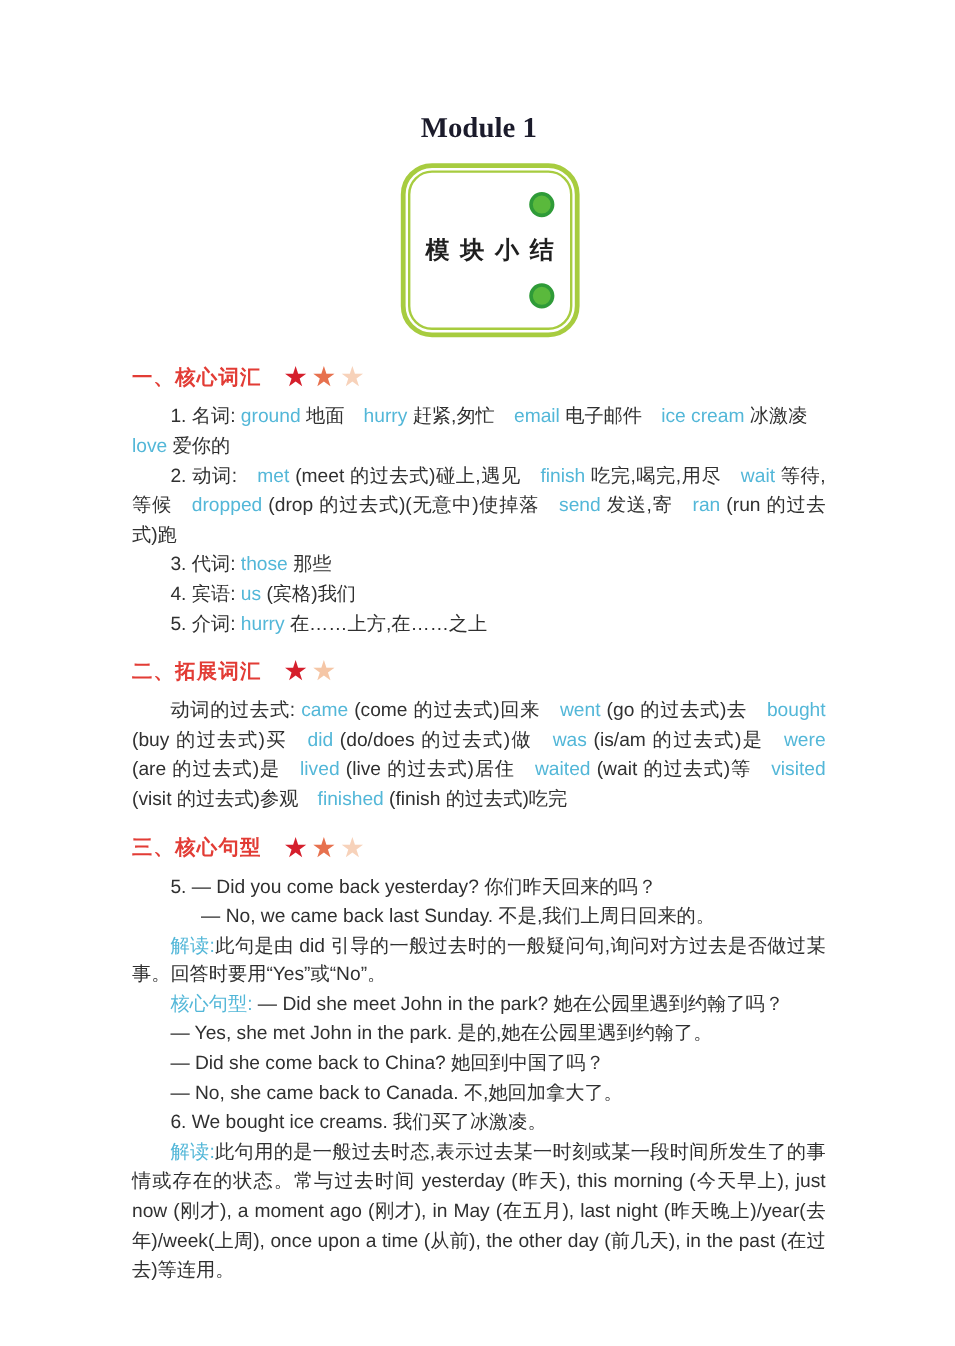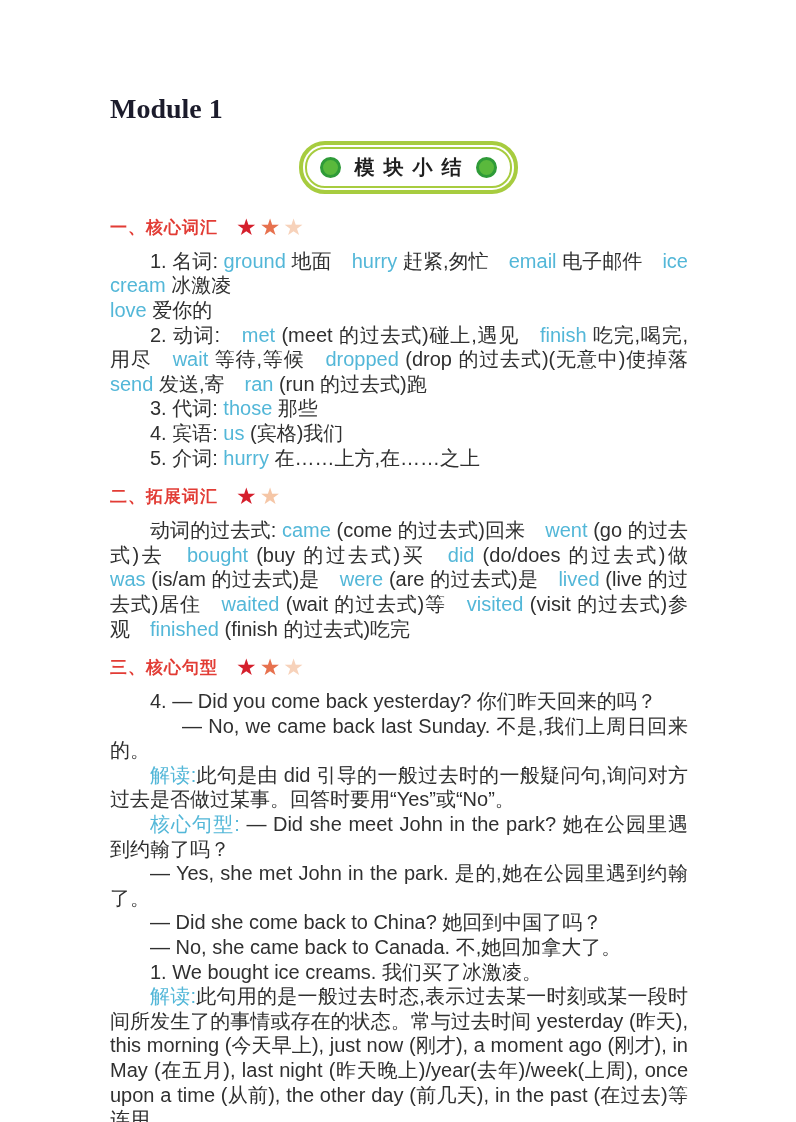--- a/index.html
+++ b/index.html
@@ -3,43 +3,43 @@
 <meta charset="utf-8">
 <style>
   html,body{margin:0;padding:0;}
   body{
     width:796px;height:1122px;background:#ffffff;overflow:hidden;
     font-family:"Liberation Sans","DejaVu Sans",sans-serif;color:#303030;
   }
   .page{box-sizing:border-box;width:796px;height:1122px;padding:94px 108px 0 110px;}
   .doc-title{
     font-family:"Liberation Serif","DejaVu Serif",serif;
-    font-size:28px;font-weight:bold;color:#1b1b2b;
-    text-align:left;margin:0 0 16px 0;line-height:1.1;
+    font-size:24px;font-weight:bold;color:#1b1b2b;
+    text-align:center;margin:0 0 16px 0;line-height:1.1;
   }
   .badge-row{display:flex;justify-content:center;margin:0 0 22px 18px;}
   .badge-outer{border:4px solid #a7cc3f;border-radius:26px;padding:2px;background:#fff;}
   .badge-inner{
-    border:2px solid #a7cc3f;border-radius:20px;padding:5px 13px;
-    display:flex;align-items:center;gap:14px;background:#fff;
+    border:2px solid #a7cc3f;border-radius:20px;padding:16px 13px;
+    display:flex;align-items:flex-end;gap:14px;background:#fff;flex-direction:column;
   }
   .badge-dot{
     width:21px;height:21px;border-radius:50%;
     background:#5ab93c;border:3px solid #2f9b38;box-sizing:border-box;flex:0 0 auto;
   }
   .badge-label{
     font-size:20px;font-weight:bold;color:#1f1f1f;
     letter-spacing:9px;margin-right:-9px;white-space:nowrap;
   }
   .sec-head{display:flex;align-items:center;margin:15px 0 10px 0;}
   .sec-title{color:#e23c35;font-size:17px;font-weight:bold;letter-spacing:1px;}
   .stars{margin-left:18px;display:flex;gap:3px;line-height:1;}
   .stars span{font-size:23px;line-height:1;}
   .sec-body p{
-    margin:0;font-size:20px;line-height:24.6px;
+    margin:0;font-size:16px;line-height:24.6px;
     text-align:justify;word-break:break-word;
   }
   .en{color:#53b7d8;}
   .zh{color:#303030;}
 </style>
 </head>
 <body>
 
 <div class="page">
 
@@ -90,25 +90,25 @@
   <section>
     <div class="sec-head">
       <span class="sec-title">三、核心句型</span>
       <span class="stars">
           <span style="color: rgb(213, 31, 44);">★</span>
           <span style="color: rgb(231, 113, 78);">★</span>
           <span style="color: rgb(247, 210, 186);">★</span>
         </span>
     </div>
     <div class="sec-body">
-        <p style="text-indent: 2em;"><span class="zh">4. — Did you come back yesterday? 你们昨天回来的吗？</span></p>
+        <p style="text-indent: 2em;"><span class="zh">5. — Did you come back yesterday? 你们昨天回来的吗？</span></p>
         <p style="text-indent: 3.6em;"><span class="zh">— No, we came back last Sunday. 不是,我们上周日回来的。</span></p>
         <p style="text-indent: 2em;"><span class="en">解读:</span><span class="zh">此句是由 did 引导的一般过去时的一般疑问句,询问对方过去是否做过某事。回答时要用“Yes”或“No”。</span></p>
         <p style="text-indent: 2em;"><span class="en">核心句型: </span><span class="zh">— Did she meet John in the park? 她在公园里遇到约翰了吗？</span></p>
         <p style="text-indent: 2em;"><span class="zh">— Yes, she met John in the park. 是的,她在公园里遇到约翰了。</span></p>
         <p style="text-indent: 2em;"><span class="zh">— Did she come back to China? 她回到中国了吗？</span></p>
         <p style="text-indent: 2em;"><span class="zh">— No, she came back to Canada. 不,她回加拿大了。</span></p>
-        <p style="text-indent: 2em;"><span class="zh">1. We bought ice creams. 我们买了冰激凌。</span></p>
+        <p style="text-indent: 2em;"><span class="zh">6. We bought ice creams. 我们买了冰激凌。</span></p>
         <p style="text-indent: 2em;"><span class="en">解读:</span><span class="zh">此句用的是一般过去时态,表示过去某一时刻或某一段时间所发生了的事情或存在的状态。常与过去时间 yesterday (昨天), this morning (今天早上), just now (刚才), a moment ago (刚才), in May (在五月), last night (昨天晚上)/year(去年)/week(上周), once upon a time (从前), the other day (前几天), in the past (在过去)等连用。</span></p>
       </div>
   </section>
 
 </div>
 
 </body></html>

